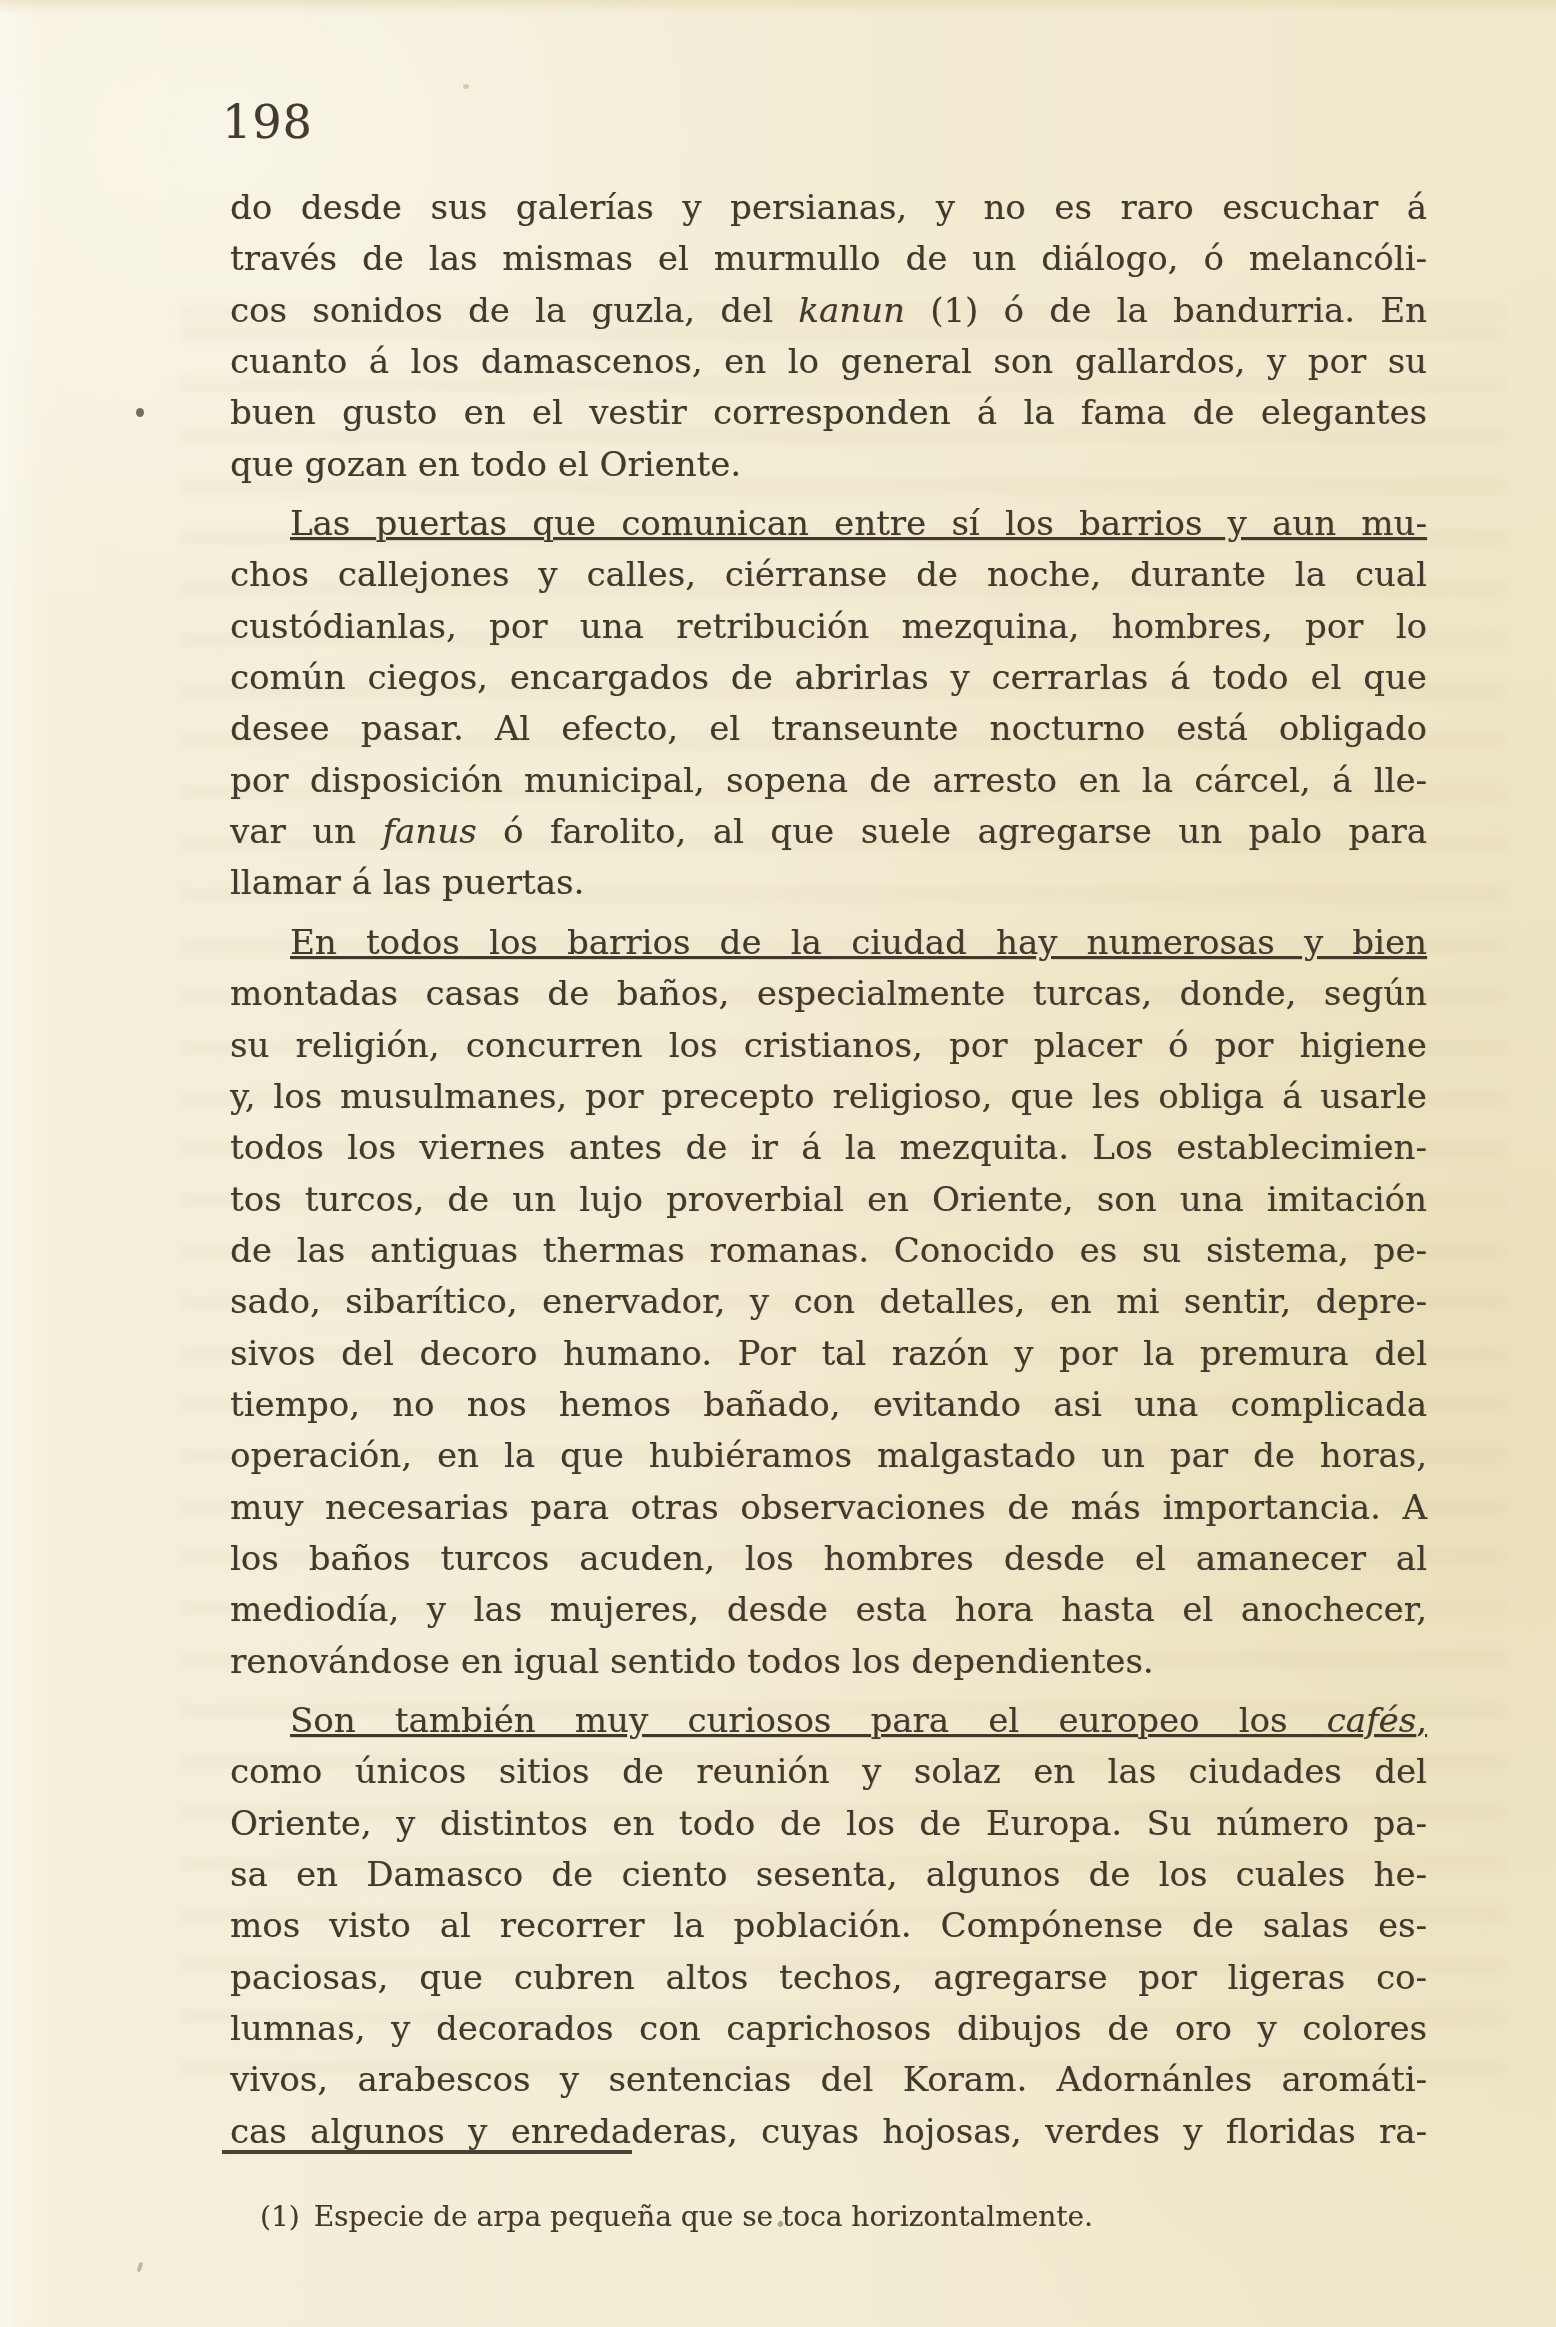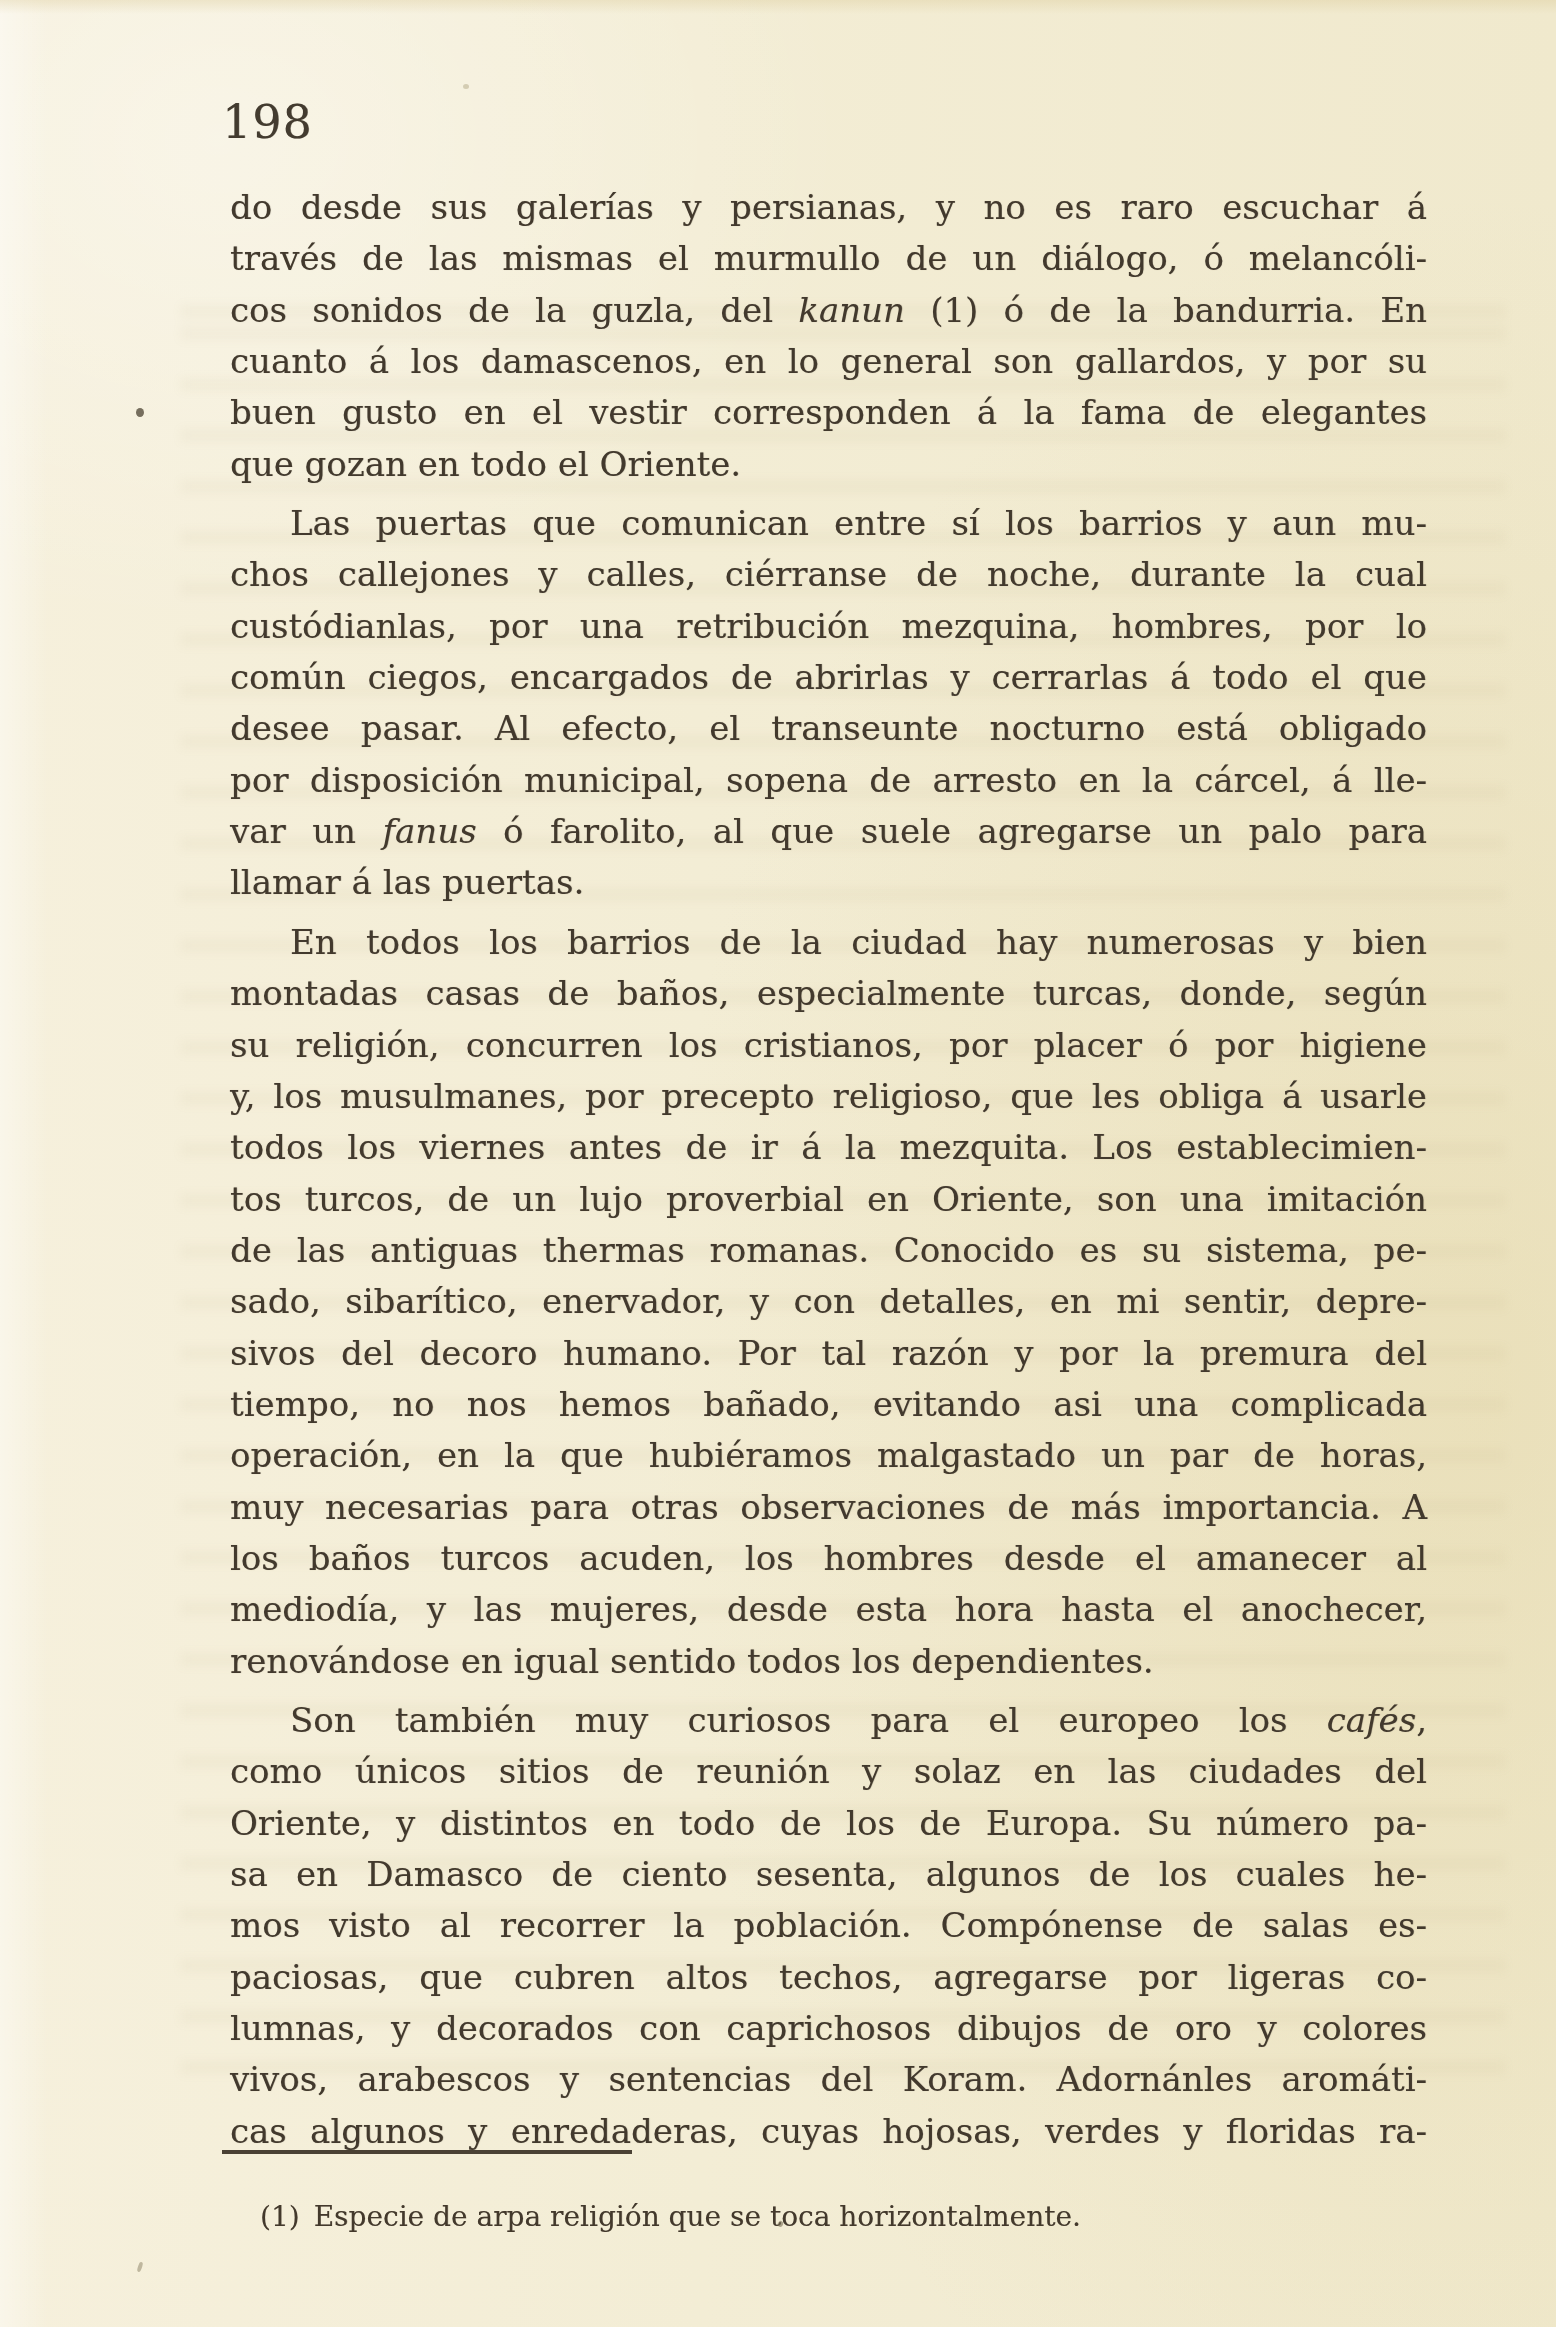--- a/index.html
+++ b/index.html
@@ -51,21 +51,21 @@
   }
   .paragraph { margin: 8px; padding: 0; }
   .line {
     height: 51.35px;
     line-height: 51.35px;
     text-align: justify;
     text-align-last: justify;
     overflow: visible;
   }
   .line-last { text-align-last: left; }
-  .line-indent { text-indent: 60px; }
+  .line-indent { text-indent: 60px; text-decoration: underline; }
   .it { font-style: italic; }
   .footnote-rule {
     position: absolute;
     left: 222px;
     top: 2150px;
     width: 410px;
     height: 4px;
     background: linear-gradient(180deg, #4a4134 0 1.6px, #7a7060 1.6px 2.4px, #4a4134 2.4px 4px);
   }
   .footnote {
@@ -142,20 +142,20 @@
         <div class="line"><span>paciosas, que cubren altos techos, agregarse por ligeras co-</span></div>
         <div class="line"><span>lumnas, y decorados con caprichosos dibujos de oro y colores</span></div>
         <div class="line"><span>vivos, arabescos y sentencias del Koram. Adornánles aromáti-</span></div>
         <div class="line"><span>cas algunos y enredaderas, cuyas hojosas, verdes y floridas ra-</span></div>
       </div>
     </div>
 
   <div class="footnote-rule"></div>
 
   <div class="footnote">
-    <span class="marker">(1)</span><span>Especie de arpa religión que se toca horizontalmente.</span>
+    <span class="marker">(1)</span><span>Especie de arpa pequeña que se toca horizontalmente.</span>
   </div>
 
   <div class="speck speck-a"></div>
   <div class="speck speck-b"></div>
   <div class="speck speck-c"></div>
   <div class="speck speck-d"></div>
 </div>
 
 </body></html>

